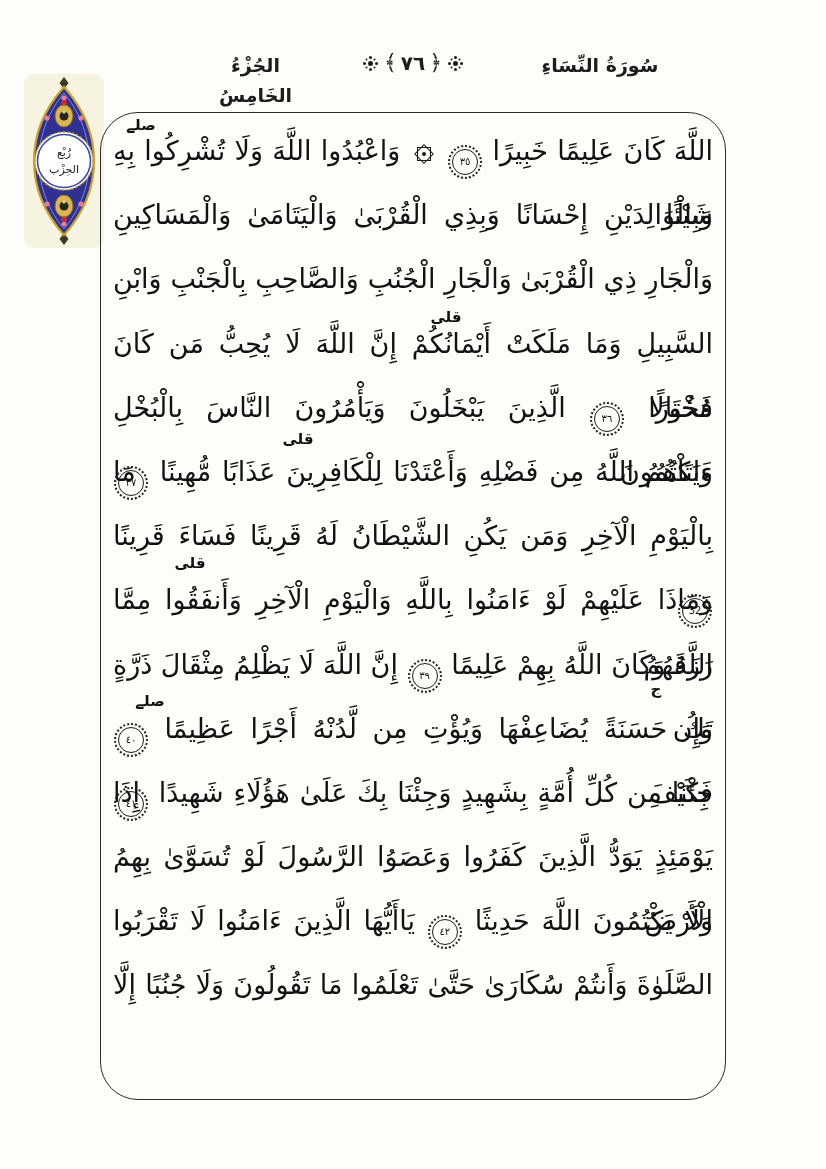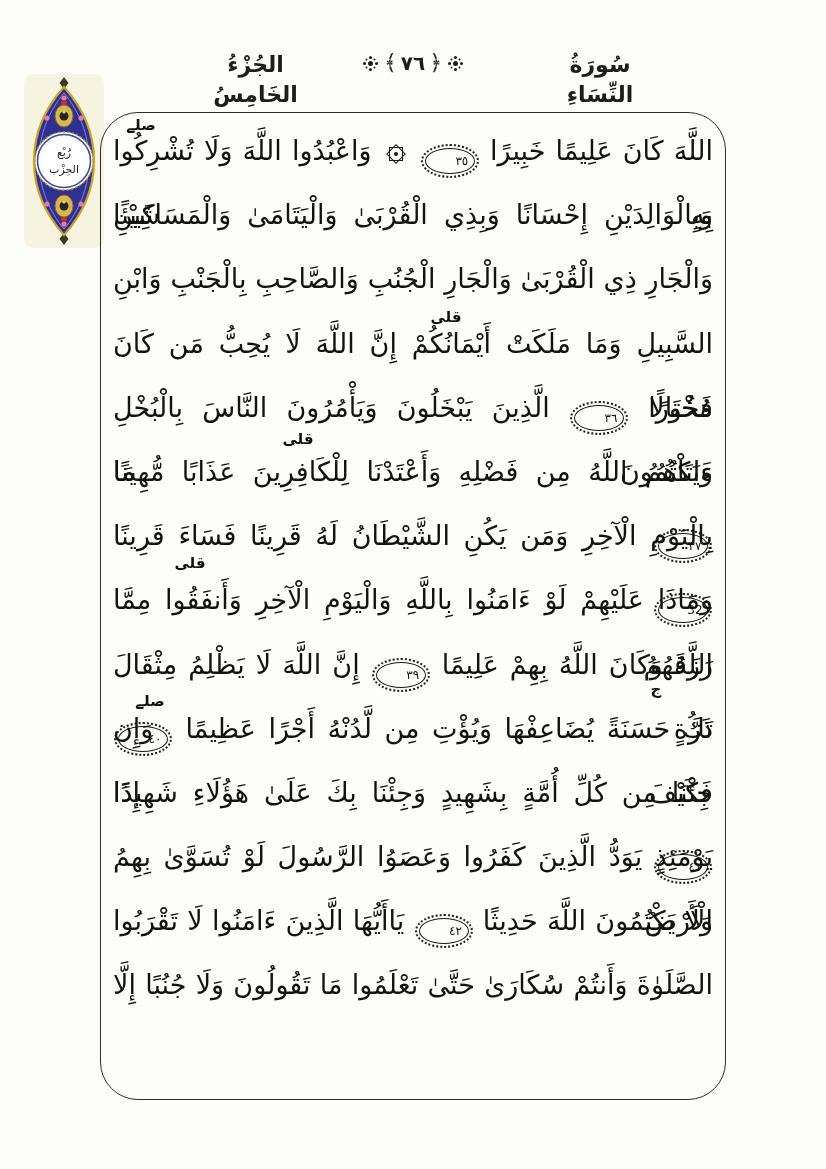--- a/index.html
+++ b/index.html
@@ -4,21 +4,21 @@
 <style>
   html,body{margin:0;padding:0;}
   body{
     width:826px;height:1169px;position:relative;overflow:hidden;
     background:#fdfdf9;
     font-family:"DejaVu Sans", sans-serif;
     color:#161616;
   }
   
   .hdr-item{position:absolute;top:50px;height:30px;line-height:30px;text-align:center;
-    font-size:22px;font-weight:bold;color:#1d1d1d;letter-spacing:0;}
+    font-size:19px;font-weight:bold;color:#1d1d1d;letter-spacing:0;}
   .hdr-surah{left:535px;width:130px;}
   .hdr-juz{left:193px;width:125px;}
   .hdr-page{left:0;right:0;margin:auto;width:130px;top:48px;direction:rtl;
     display:flex;align-items:center;justify-content:center;gap:4px;font-size:20px;font-weight:bold;}
   .bracket{font-size:22px;font-weight:normal;}
   .flw{display:inline-block;width:5px;height:5px;border-radius:50%;background:#1d1d1d;margin:0 7px;
     box-shadow:0 -6px 0 -1px #1d1d1d,0 6px 0 -1px #1d1d1d,-6px 0 0 -1px #1d1d1d,6px 0 0 -1px #1d1d1d,
       -4px -4px 0 -1.5px #1d1d1d,4px -4px 0 -1.5px #1d1d1d,-4px 4px 0 -1.5px #1d1d1d,4px 4px 0 -1.5px #1d1d1d;}
   
   .medallion-wrap{position:absolute;left:24px;top:74px;width:80px;height:174px;
@@ -27,21 +27,21 @@
   .frame{position:absolute;left:100px;top:112px;width:626px;height:988px;
     border:1.6px solid #2c2c2c;border-radius:38px;background:transparent;box-sizing:border-box;}
   .textblock{position:absolute;left:113px;top:119px;width:600px;direction:rtl;}
   .qline{height:64.2px;line-height:64.2px;font-size:27px;white-space:normal;
     text-align:justify;text-align-last:justify;-moz-text-align-last:justify;text-justify:inter-word;
     color:#121212;}
   .qtxt{}
   .ayah{display:inline-flex;align-items:center;justify-content:center;
     width:24px;height:24px;border:1.3px solid #1a1a1a;border-radius:50%;
     outline:2px dotted #222;outline-offset:2px;
-    font-size:12px;line-height:1;vertical-align:-5px;margin:0 5px;direction:rtl;padding-left:24px;}
+    font-size:10px;line-height:1;vertical-align:-5px;margin:0 5px;direction:rtl;}
   .rub{display:inline-block;width:14px;height:14px;position:relative;vertical-align:-1px;margin:0 7px;}
   .rub i{position:absolute;left:0;top:0;right:0;bottom:0;border:1.5px solid #1a1a1a;display:block;}
   .rub i.r45{transform:rotate(45deg);}
   .rub b{position:absolute;width:4px;height:4px;border-radius:50%;background:#1a1a1a;
     left:50%;top:50%;transform:translate(-50%,-50%);}
   .waqf{position:absolute;transform:translateX(-50%);font-size:15px;line-height:10px;color:#101010;
     font-weight:bold;}
 </style>
 </head>
 <body>

